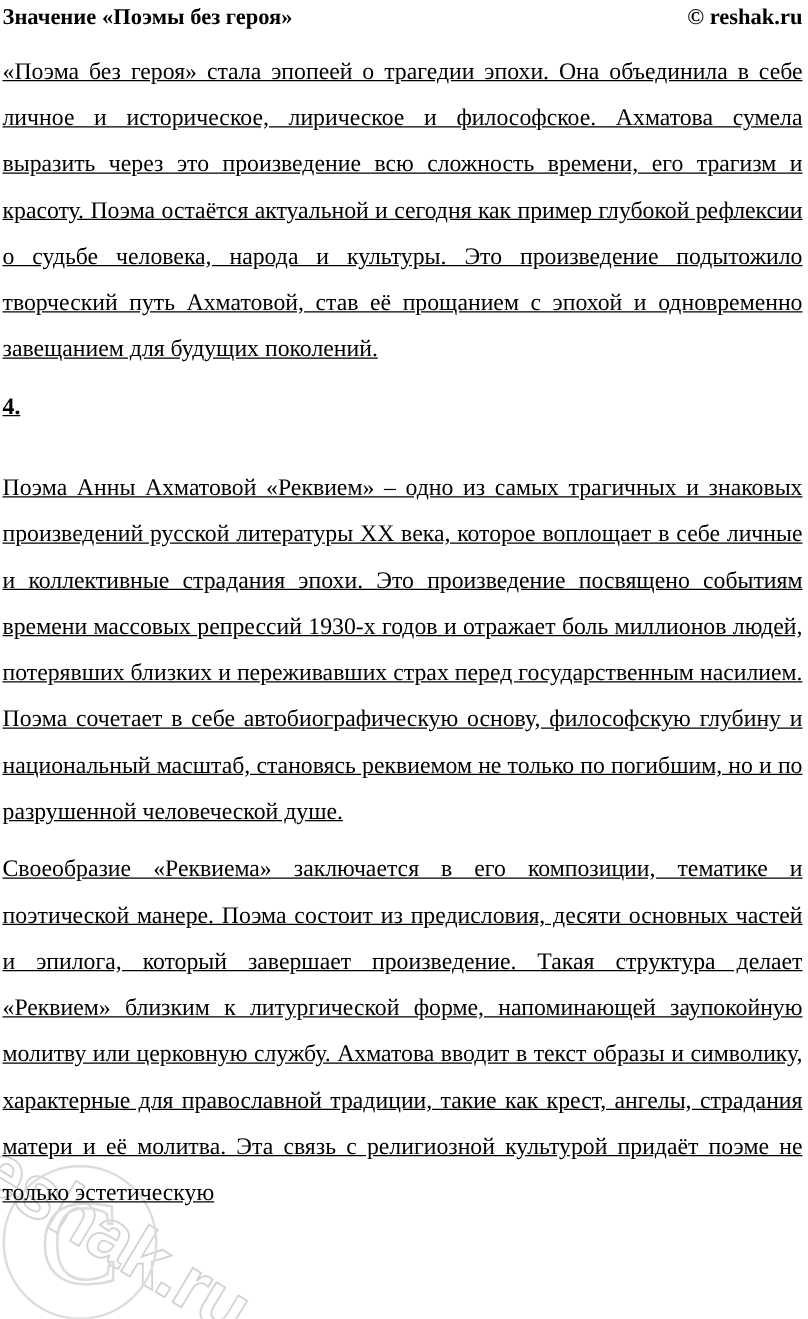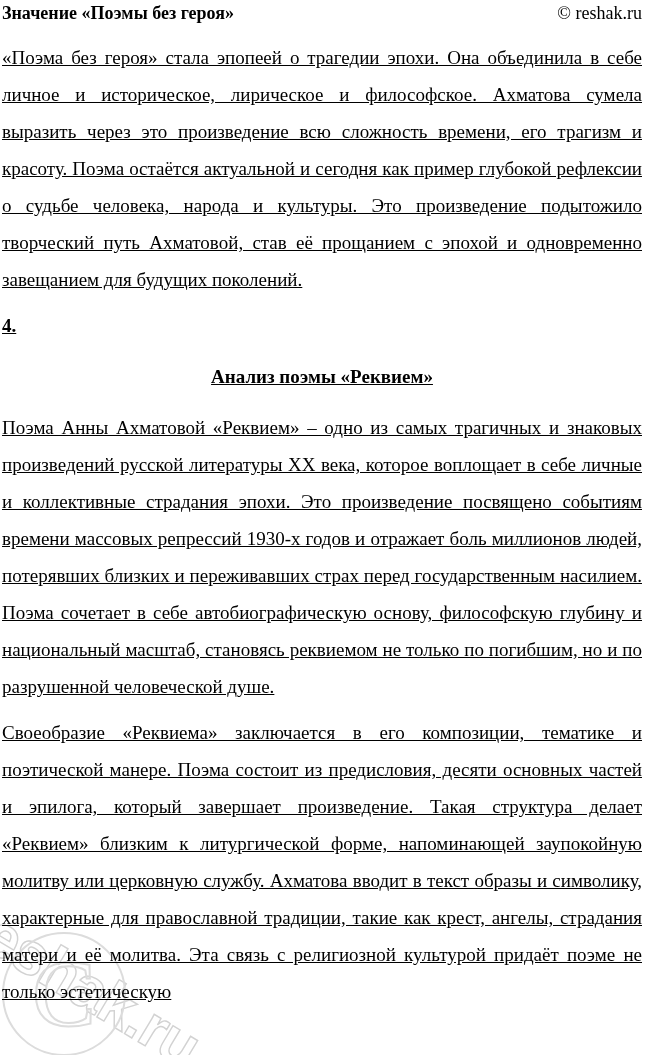--- a/index.html
+++ b/index.html
@@ -90,21 +90,21 @@
     height: 30px;
   }
   .doc-header .title {
     font-size: 18px;
     font-weight: 700;
     line-height: 26px;
     white-space: nowrap;
   }
   .doc-header .attribution {
     font-size: 18px;
-    font-weight: 400;
+    font-weight: 700;
     line-height: 26px;
     white-space: nowrap;
     text-align: right;
   }
 
   .body-block {
     padding: 0 4px 0 2px;
     text-decoration: underline;
   }
 
@@ -158,21 +158,20 @@
       <div class="spacer-sm"></div>
 
       <p class="para">«Поэма без героя» стала эпопеей о трагедии эпохи. Она объединила в себе личное и историческое, лирическое и философское. Ахматова сумела выразить через это произведение всю сложность времени, его трагизм и красоту. Поэма остаётся актуальной и сегодня как пример глубокой рефлексии о судьбе человека, народа и культуры. Это произведение подытожило творческий путь Ахматовой, став её прощанием с эпохой и одновременно завещанием для будущих поколений.</p>
 
       <div class="spacer-sm"></div>
 
       <p class="list-number">4.</p>
 
       <div class="spacer-md"></div>
 
-      <h2 class="center-heading">Анализ поэмы «Реквием»</h2>
 
       <div class="spacer-md"></div>
 
       <p class="para">Поэма Анны Ахматовой «Реквием» – одно из самых трагичных и знаковых произведений русской литературы XX века, которое воплощает в себе личные и коллективные страдания эпохи. Это произведение посвящено событиям времени массовых репрессий 1930-х годов и отражает боль миллионов людей, потерявших близких и переживавших страх перед государственным насилием. Поэма сочетает в себе автобиографическую основу, философскую глубину и национальный масштаб, становясь реквиемом не только по погибшим, но и по разрушенной человеческой душе.</p>
 
       <div class="spacer-sm"></div>
 
       <p class="para">Своеобразие «Реквиема» заключается в его композиции, тематике и поэтической манере. Поэма состоит из предисловия, десяти основных частей и эпилога, который завершает произведение. Такая структура делает «Реквием» близким к литургической форме, напоминающей заупокойную молитву или церковную службу. Ахматова вводит в текст образы и символику, характерные для православной традиции, такие как крест, ангелы, страдания матери и её молитва. Эта связь с религиозной культурой придаёт поэме не только эстетическую</p>
 
     </div>

